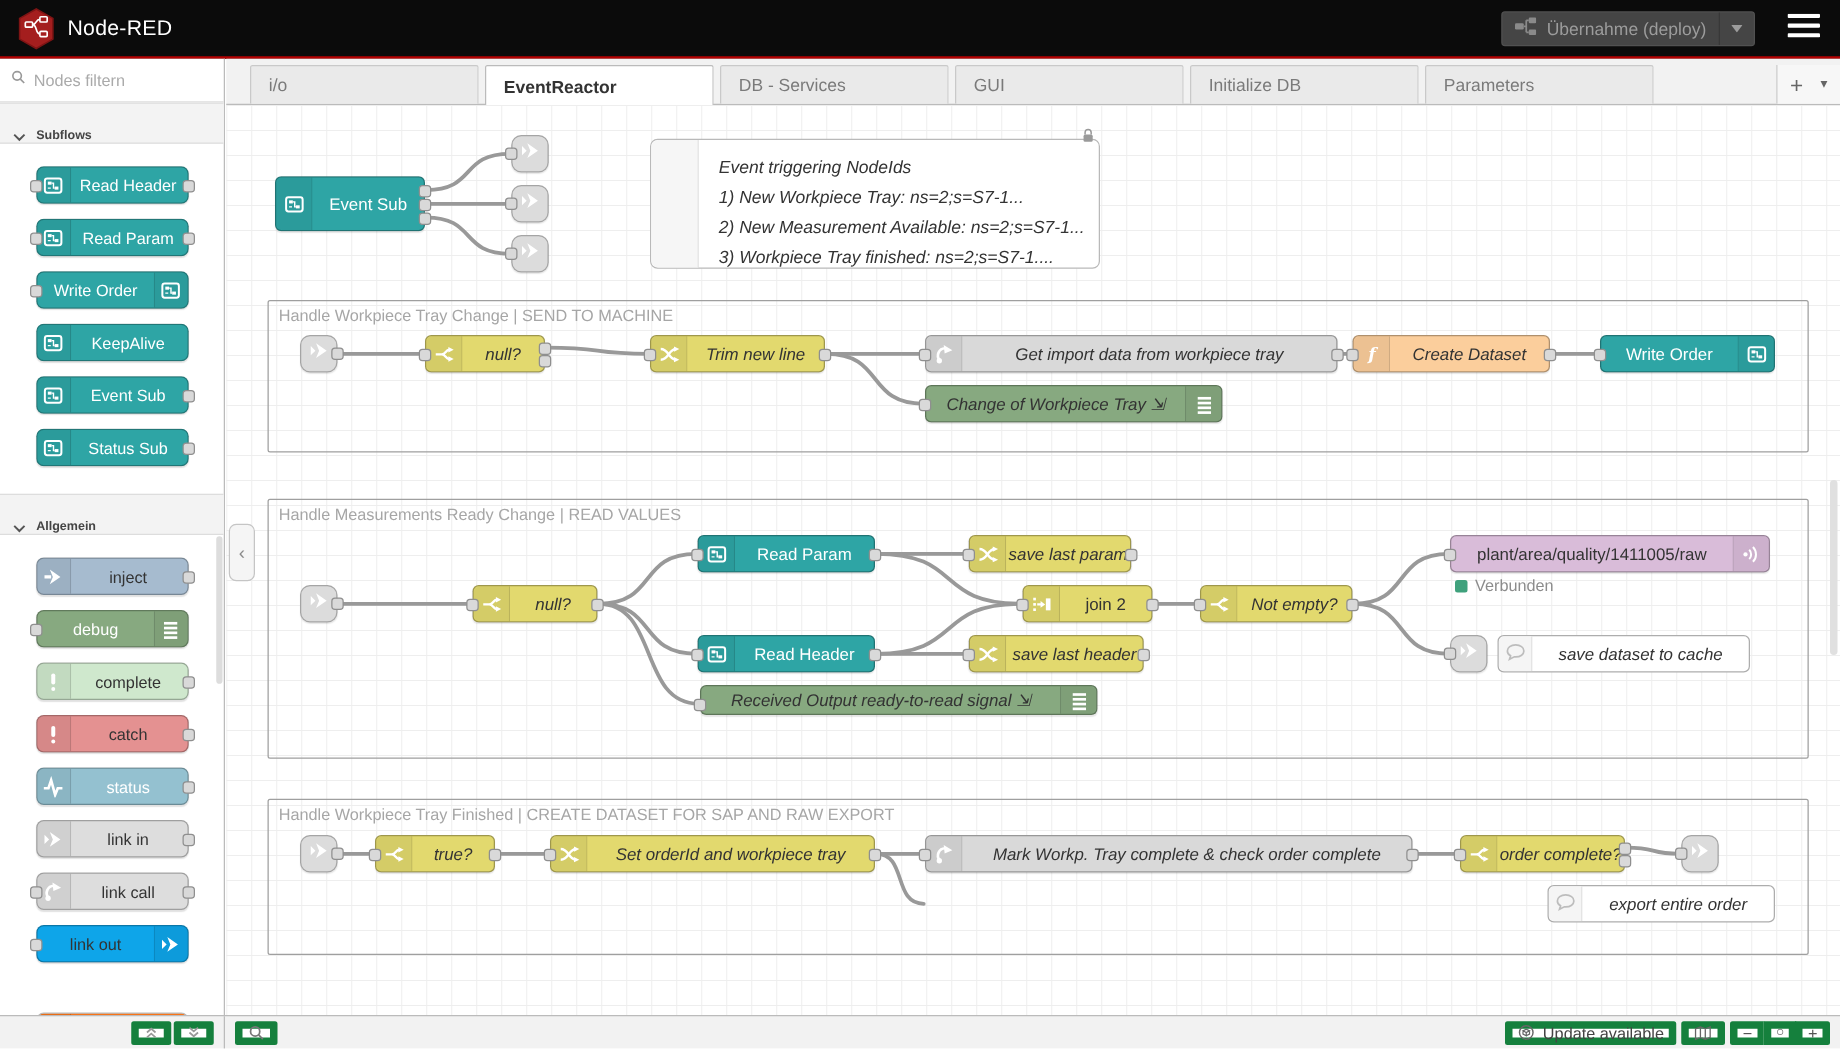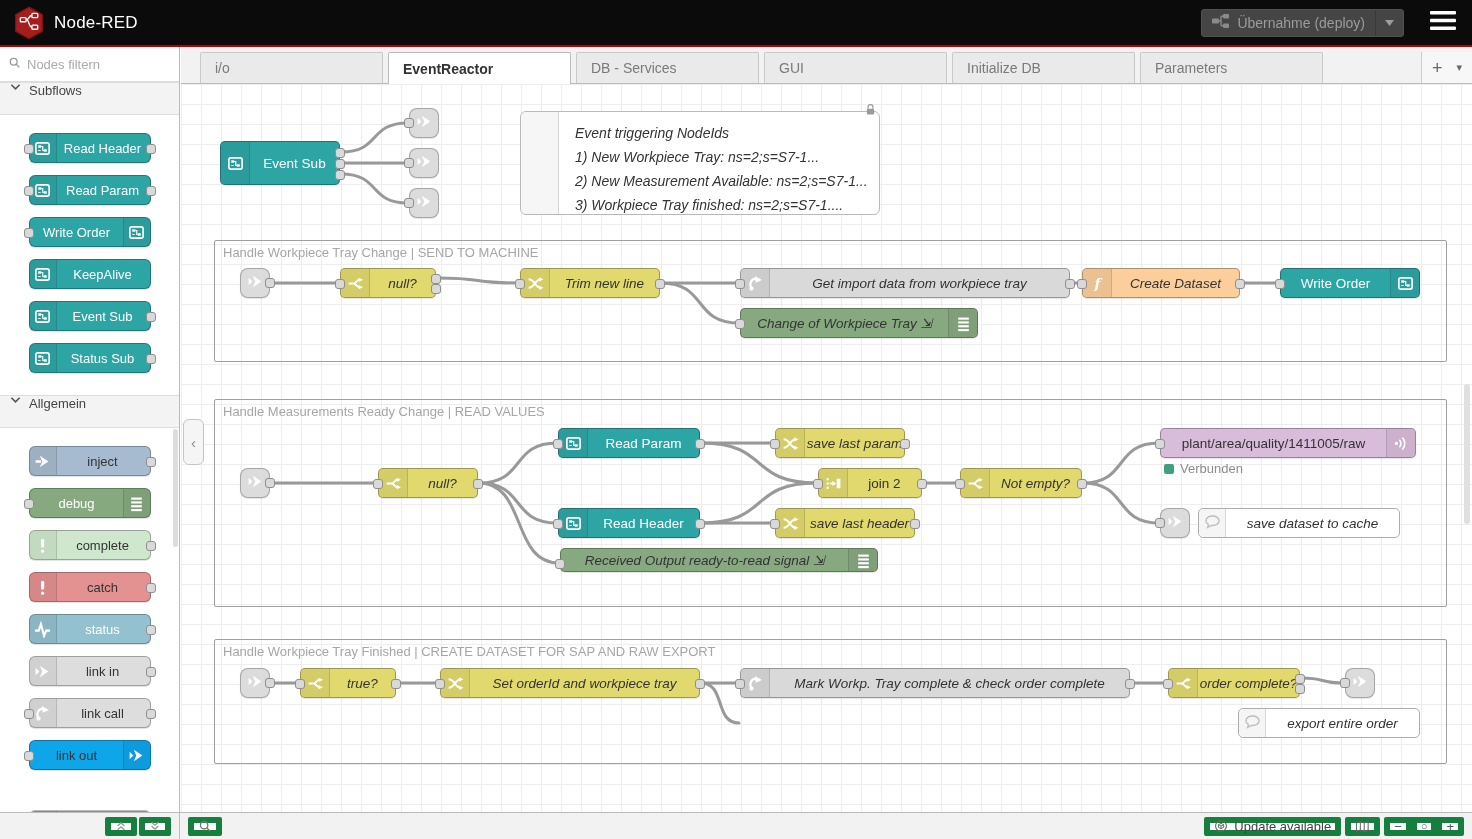--- a/index.html
+++ b/index.html
@@ -19,21 +19,21 @@
   #hamburger { margin:0 16px 0 26px; cursor:pointer; }
 
   
   #palette { position:absolute; left:0; top:47px; width:180px; bottom:27px; background:#fff;
              border-right:1px solid #bbb; overflow:hidden; }
   #palette-search { height:35px; border-bottom:1px solid #ddd; display:flex; align-items:center; padding:6px 8px; gap:6px; }
   #palette-search input { border:none; outline:none; font-size:13px; color:#555; width:130px;
                           font-family:"Liberation Sans", sans-serif; }
   #palette-search input::placeholder { color:#aaa; }
   .pal-cat-header { height:33px; background:#f3f3f3; border-bottom:1px solid #ddd; border-top:1px solid #ddd;
-                    display:flex; align-items:flex-start; gap:8px; padding:0 10px; font-size:13px; font-weight:normal; color:#444; cursor:pointer; }
+                    display:flex; align-items:flex-end; gap:8px; padding:0 10px; font-size:10px; font-weight:bold; color:#444; cursor:pointer; }
   .pal-items { padding:6px 0 10px 0; }
   .pal-node { position:relative; width:122px; height:30px; margin:12px auto; border:1px solid rgba(0,0,0,.28);
               border-radius:6px; font-size:13px; display:flex; align-items:center; cursor:grab;
               box-shadow:0 1px 1px rgba(0,0,0,.12); }
   .pal-node .lbl { position:absolute; left:0; right:0; text-align:center; }
   .pal-node.icon-left .lbl { left:26px; }
   .pal-node.icon-right .lbl { right:26px; }
   .icon-cell { position:absolute; top:0; bottom:0; width:27px; display:flex; align-items:center; justify-content:center;
                background:rgba(0,0,0,.06); }
   .icon-cell.left { left:0; border-right:1px solid rgba(0,0,0,.12); border-radius:5px 0 0 5px; }

